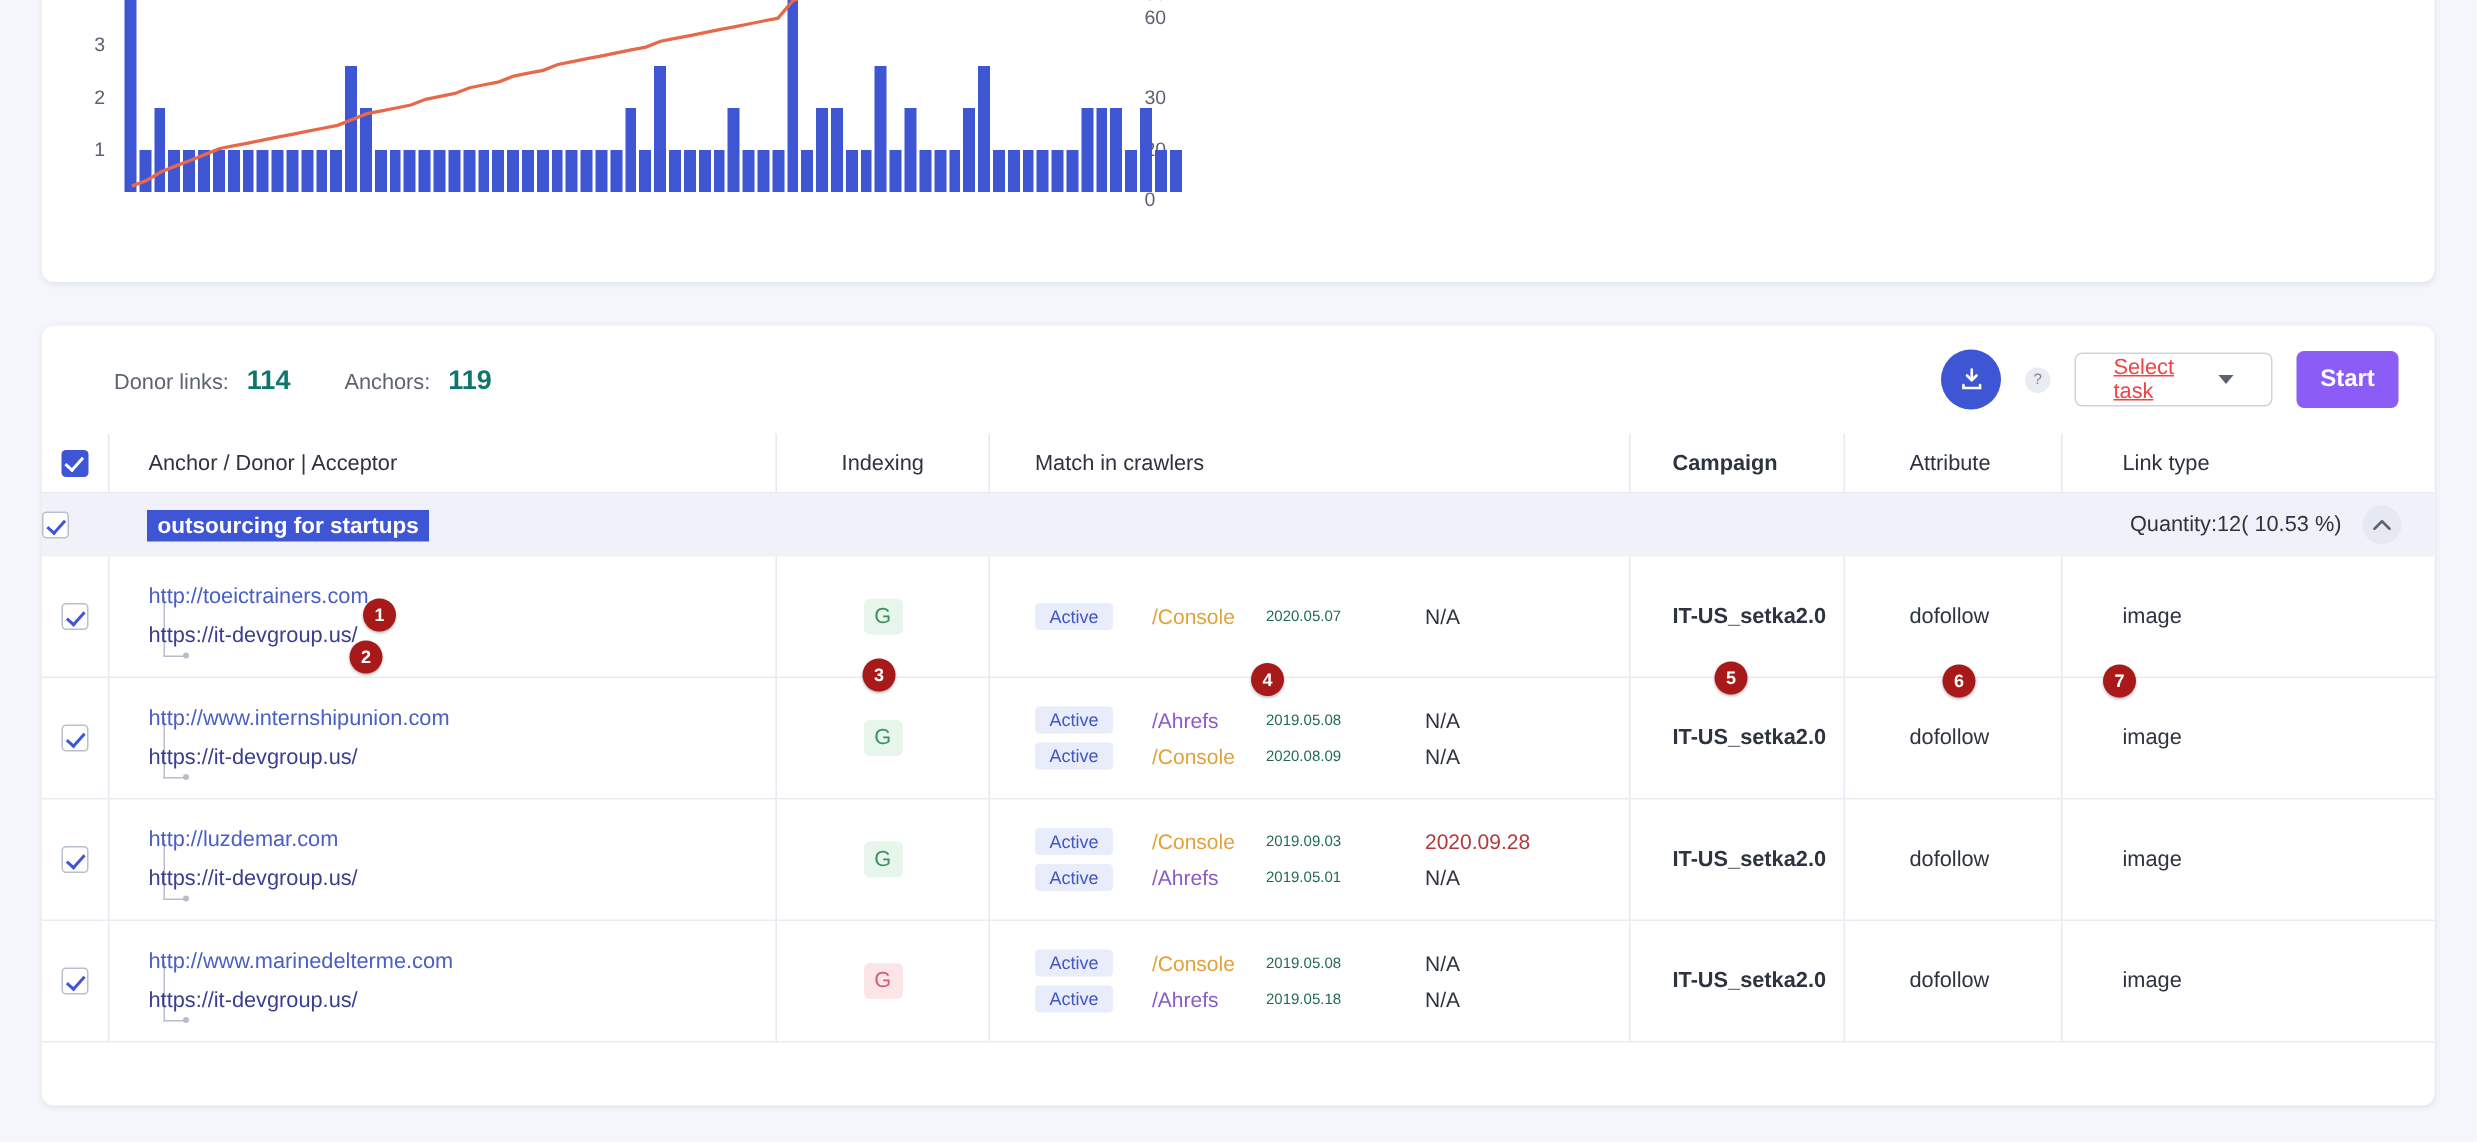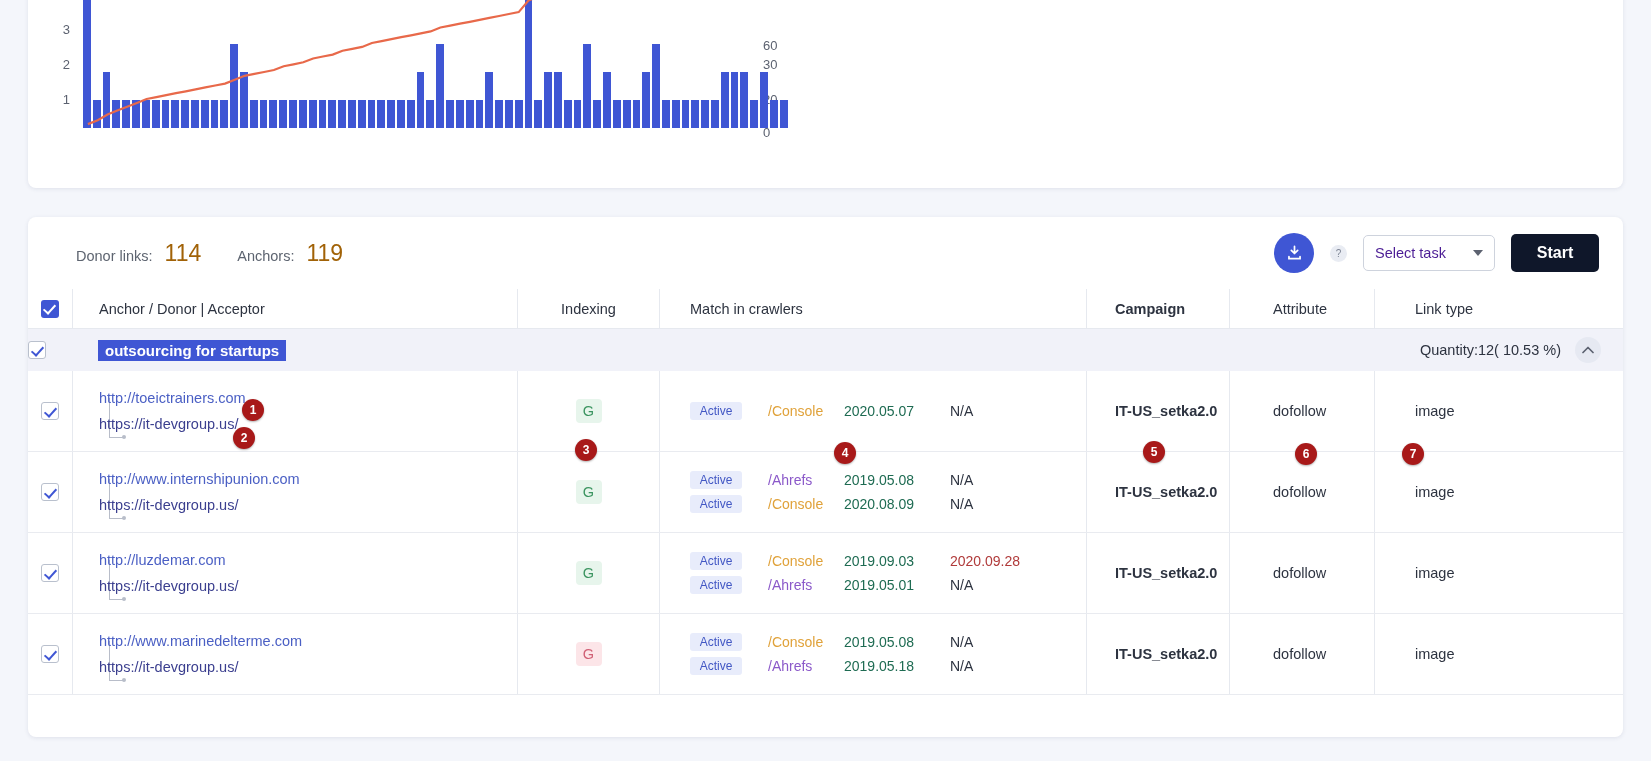--- a/index.html
+++ b/index.html
@@ -49,45 +49,45 @@
     box-shadow: 0 1px 4px rgba(40,50,90,.10);
     overflow: hidden;
   }
   .toolbar {
     position: relative; height: 72px; padding: 0 24px;
     display: flex; 
   }
   .counts { display: flex; align-items: center; gap: 36px; margin-left: 24px; }
   .count { display: flex; align-items: baseline; gap: 12px; }
   .count .lbl { font-size: 14.5px; color: #5d6470; }
-  .count .val { font-size: 23px; font-weight: normal; color: #a16207; }
+  .count .val { font-size: 18px; font-weight: bold; color: #0f766e; }
 
   .tools { margin-left: auto; display: flex; align-items: center; gap: 16px; }
   .dl-btn {
     width: 40px; height: 40px; border-radius: 50%;
     background: #3f56d4; display: flex; align-items: center; justify-content: center;
     cursor: pointer;
   }
   .help-icon {
     width: 17px; height: 17px; border-radius: 50%;
     background: #e9ecf3; color: #7d8494; font-size: 10px;
     display: flex; align-items: center; justify-content: center;
   }
   .select-task {
     width: 132px; height: 36px; border: 1px solid #ced3dd; border-radius: 5px;
-    background: #fff; display: flex; align-items: center; padding: 0 11px;
-    font-size: 14.5px; color: #4c1d95; cursor: pointer;
+    background: #fff; display: flex; align-items: center; padding: 0 25px;
+    font-size: 14.5px; color: #ef4444; cursor: pointer; text-decoration: underline;
   }
   .caret {
     margin-left: auto; width: 0; height: 0;
     border-left: 5px solid transparent; border-right: 5px solid transparent;
     border-top: 6px solid #5c6270;
   }
   .start-btn {
-    width: 88px; height: 38px; border-radius: 5px; background: #0f172a;
+    width: 68px; height: 38px; border-radius: 5px; background: #8b5cf6;
     color: #fff; font-size: 16px; font-weight: bold;
     display: flex; align-items: center; justify-content: center; cursor: pointer;
     border: none;
   }
 
   
   .thead {
     display: flex; align-items: center; height: 40px;
     border-bottom: 1px solid #e6e9ef; padding-left: 44px;
     font-size: 14.5px; color: #2d3340;
@@ -163,21 +163,21 @@
 
   .crawl-lines { display: flex; flex-direction: column; justify-content: center; gap: 6px; width: 100%; }
   .crawl-line { display: flex; align-items: center; font-size: 13.5px; }
   .st-badge {
     background: #e8ecfb; color: #4257c4; border-radius: 3px;
     font-size: 12px; padding: 2px 7px; width: 52px; text-align: center;
   }
   .cr-name { width: 76px; margin-left: 26px; font-size: 14px; }
   .cr-console { color: #e0a23a; }
   .cr-ahrefs  { color: #8b59c9; }
-  .cr-date  { width: 106px; color: #1e6b52; font-size: 14px; }
+  .cr-date  { width: 106px; color: #1e6b52; font-size: 10px; }
   .cr-date.red { color: #b03a3a; }
   .cr-na    { color: #2d3340; font-size: 14px; }
 
   .plain { font-size: 14.5px; color: #2d3340; }
 
   
   .marker {
     position: absolute; width: 22px; height: 22px; border-radius: 50%;
     background: #a81919; color: #fff; font-size: 12px; font-weight: bold;
     display: flex; align-items: center; justify-content: center;
@@ -191,21 +191,21 @@
 
   <div class="chart-card">
     <div class="chart-inner">
 
       <div class="ytick-left" style="top:168px">4</div>
       <div class="ytick-left" style="top:202px">3</div>
       <div class="ytick-left" style="top:237px">2</div>
       <div class="ytick-left" style="top:272px">1</div>
 
       <div class="ytick-right" style="top:168px">80</div>
-      <div class="ytick-right" style="top:218px">60</div>
+      <div class="ytick-right" style="top:184px">60</div>
       <div class="ytick-right" style="top:237px">30</div>
       <div class="ytick-right" style="top:272px">20</div>
       <div class="ytick-right" style="top:305px">0</div>
 
       <div class="plot">
         <div class="bars" id="bars">
             <i class="bar" style="height: 100%;"></i>
             <i class="bar" style="height: 20%;"></i>
             <i class="bar" style="height: 40%;"></i>
             <i class="bar" style="height: 20%;"></i>

